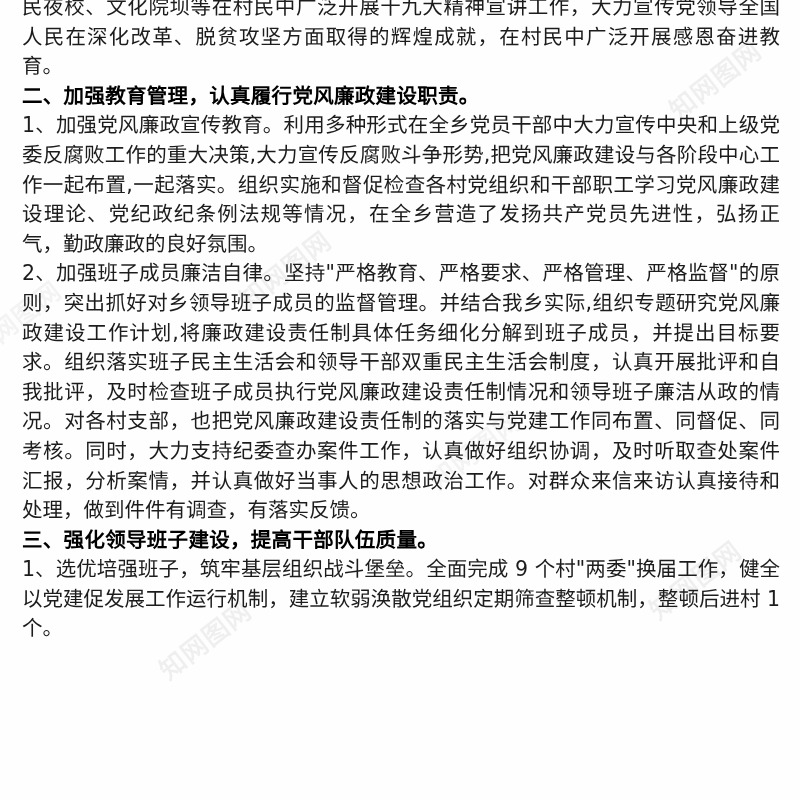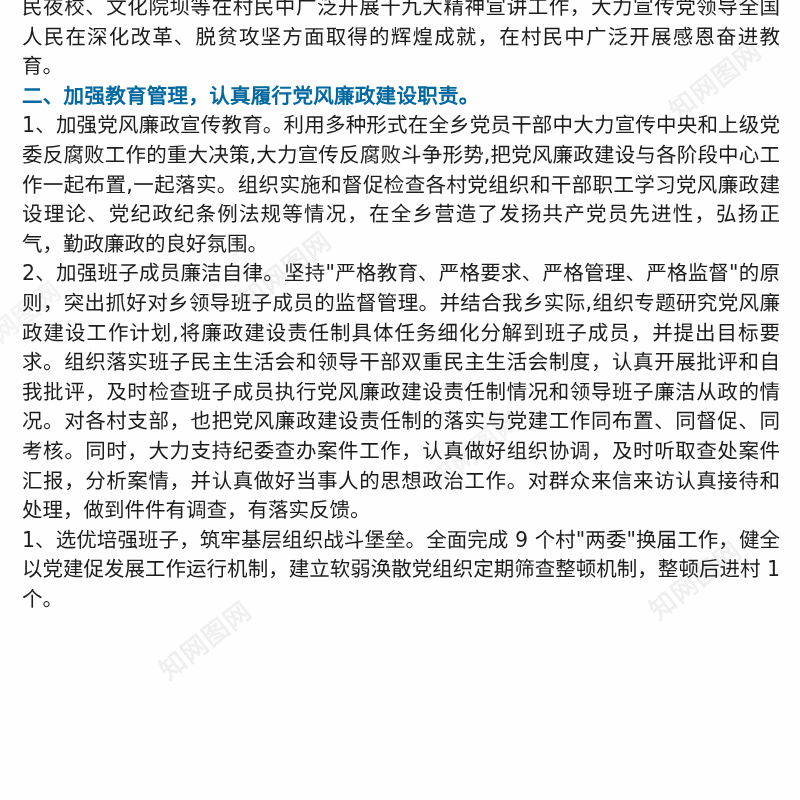--- a/index.html
+++ b/index.html
@@ -69,21 +69,21 @@
     color: #1c1c1c;
     font-weight: 400;
     letter-spacing: 0px;
   }
 
   p.heading {
     margin: 0;
     font-size: 20.5px;
     line-height: 29.6px;
     font-weight: 700;
-    color: #0369a1;
+    color: #000000;
     text-align: left;
     letter-spacing: 0.3px;
   }
 
   
   #clipped-top {
     margin-top: -7px;
   }
 </style>
 </head>
@@ -105,17 +105,18 @@
     <p class="para" id="clipped-top">民夜校、文化院坝等在村民中广泛开展十九大精神宣讲工作，大力宣传党领导全国人民在深化改革、脱贫攻坚方面取得的辉煌成就，在村民中广泛开展感恩奋进教育。</p>
 
     <p class="heading">二、加强教育管理，认真履行党风廉政建设职责。</p>
 
 
     <p class="para">1、加强党风廉政宣传教育。利用多种形式在全乡党员干部中大力宣传中央和上级党委反腐败工作的重大决策,大力宣传反腐败斗争形势,把党风廉政建设与各阶段中心工作一起布置,一起落实。组织实施和督促检查各村党组织和干部职工学习党风廉政建设理论、党纪政纪条例法规等情况，在全乡营造了发扬共产党员先进性，弘扬正气，勤政廉政的良好氛围。</p>
 
     <p class="para">2、加强班子成员廉洁自律。坚持"严格教育、严格要求、严格管理、严格监督"的原则，突出抓好对乡领导班子成员的监督管理。并结合我乡实际,组织专题研究党风廉政建设工作计划,将廉政建设责任制具体任务细化分解到班子成员，并提出目标要求。组织落实班子民主生活会和领导干部双重民主生活会制度，认真开展批评和自我批评，及时检查班子成员执行党风廉政建设责任制情况和领导班子廉洁从政的情况。对各村支部，也把党风廉政建设责任制的落实与党建工作同布置、同督促、同考核。同时，大力支持纪委查办案件工作，认真做好组织协调，及时听取查处案件汇报，分析案情，并认真做好当事人的思想政治工作。对群众来信来访认真接待和处理，做到件件有调查，有落实反馈。</p>
 
 
+    <p class="heading">三、强化领导班子建设，提高干部队伍质量。</p>
 
     <p class="para">1、选优培强班子，筑牢基层组织战斗堡垒。全面完成 9 个村"两委"换届工作，健全以党建促发展工作运行机制，建立软弱涣散党组织定期筛查整顿机制，整顿后进村 1 个。</p>
 
   </div>
 </div>
 
 </body></html>

